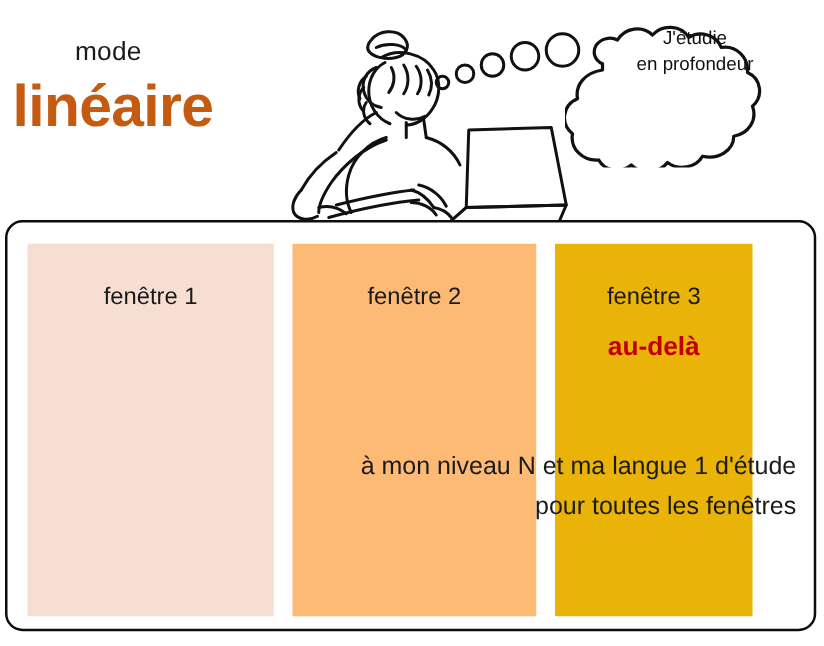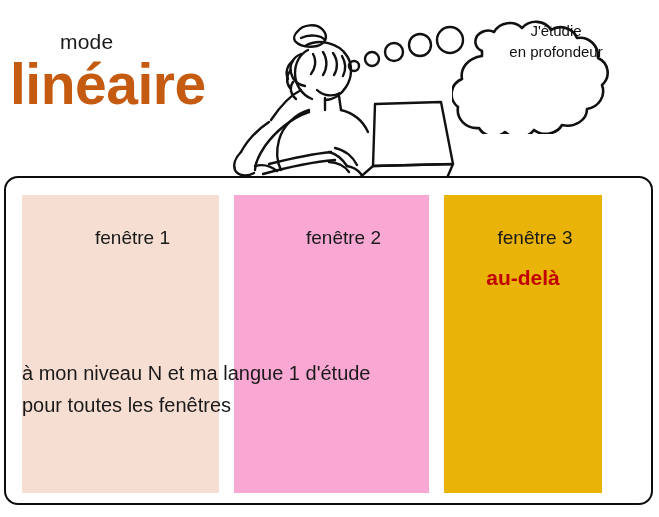--- a/index.html
+++ b/index.html
@@ -34,21 +34,21 @@
     color: #1a1a1a;
     letter-spacing: 0.2px;
     white-space: nowrap;
     margin-left: 48px;
   }
 
   #mode-title {
     position: absolute;
     left: 10px;
     top: 57px;
-    font-size: 57px;
+    font-size: 47px;
     line-height: 55px;
     font-weight: bold;
     color: #C55A11;
     letter-spacing: -0.5px;
     white-space: nowrap;
   }
 
   
   #illustration {
     position: absolute;
@@ -109,26 +109,26 @@
     height: 298px;
   }
 
   .panel {
     position: absolute;
     top: 0;
     height: 298px;
     box-sizing: border-box;
   }
   #panel-1 { left: 0px;   width: 197px; background: #F6DED2; }
-  #panel-2 { left: 212px; width: 195px; background: #f9a8d4; }
+  #panel-2 { left: 212px; width: 195px; background: #fdba74; }
   #panel-3 { left: 422px; width: 158px; background: #eab308; }
 
   .panel-window-label {
     position: absolute;
-    left: 12px;
+    left: 0;
     top: 31px;
     width: 100%;
     text-align: center;
     font-size: 19px;
     line-height: 23px;
     color: #1a1a1a;
   }
   .panel-mode-label {
     position: absolute;
     left: 0;
@@ -140,21 +140,21 @@
     font-weight: bold;
     color: #C00000;
   }
 
   
   #overlay-caption {
     position: absolute;
     left: 22px;
     top: 357px;
     width: 615px;
-    text-align: left;
+    text-align: right;
     font-size: 20px;
     line-height: 32px;
     color: #1a1a1a;
     pointer-events: none;
   }
   #overlay-caption div { white-space: nowrap; }
 </style>
 </head>
 <body>
 

